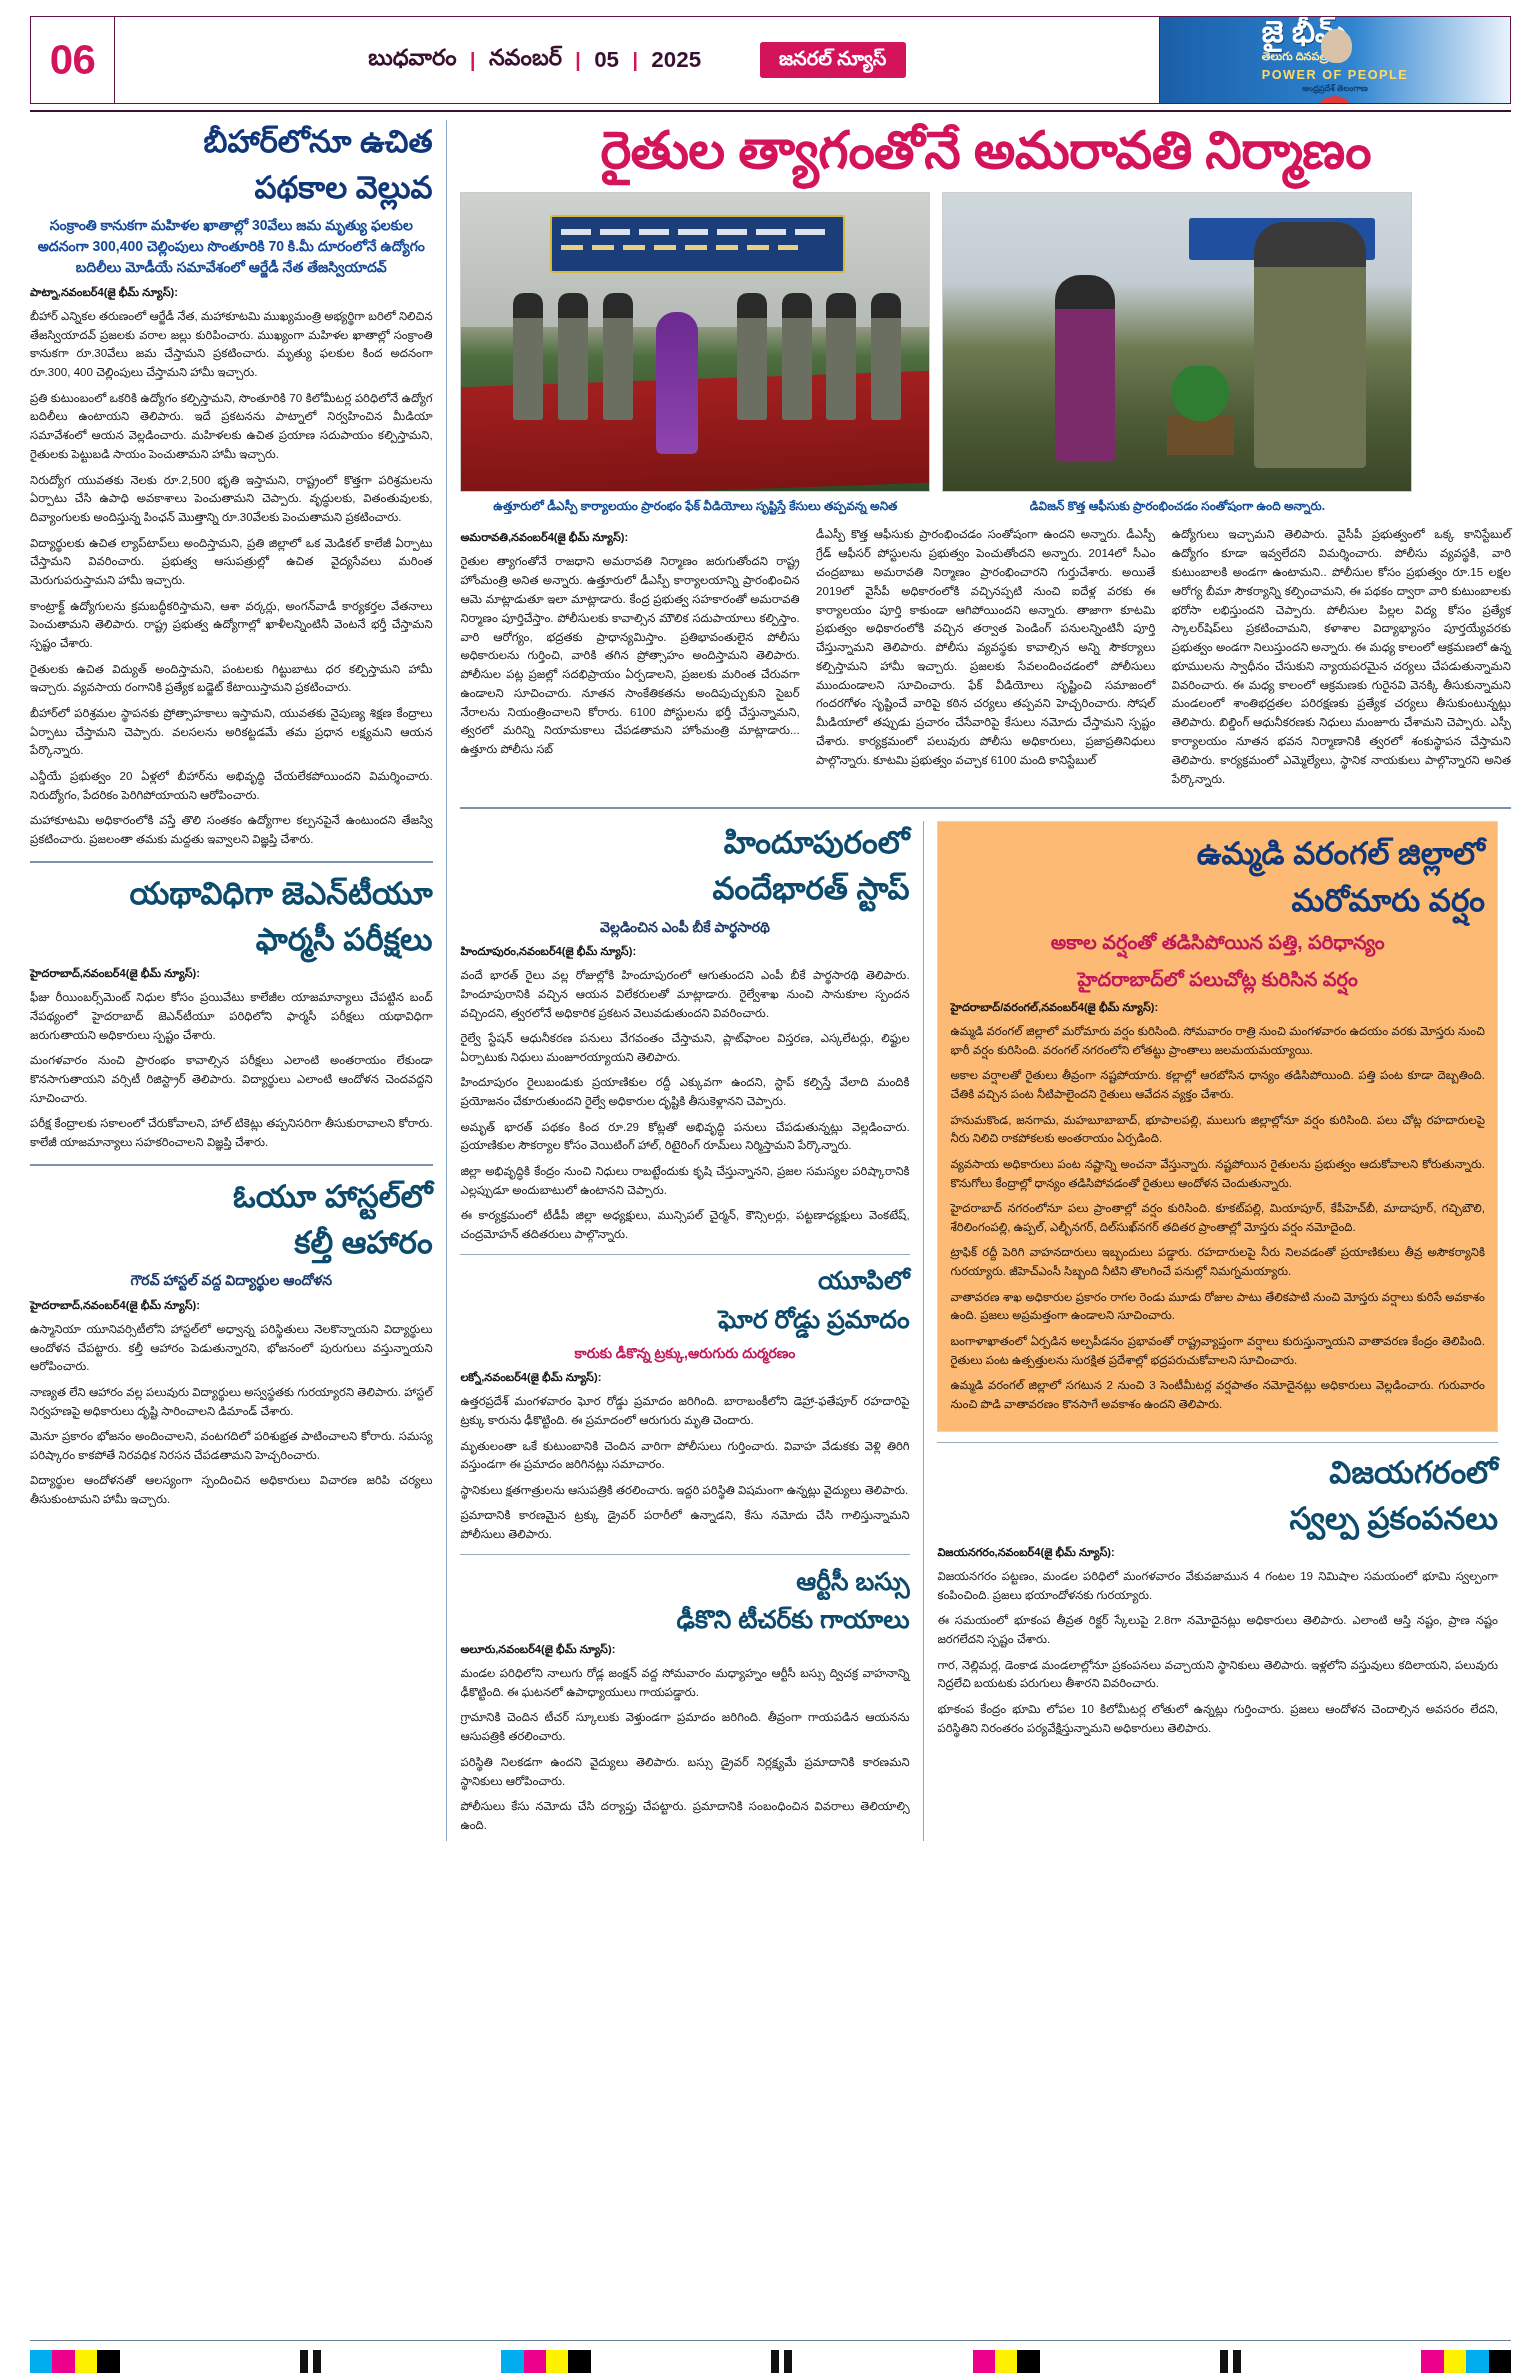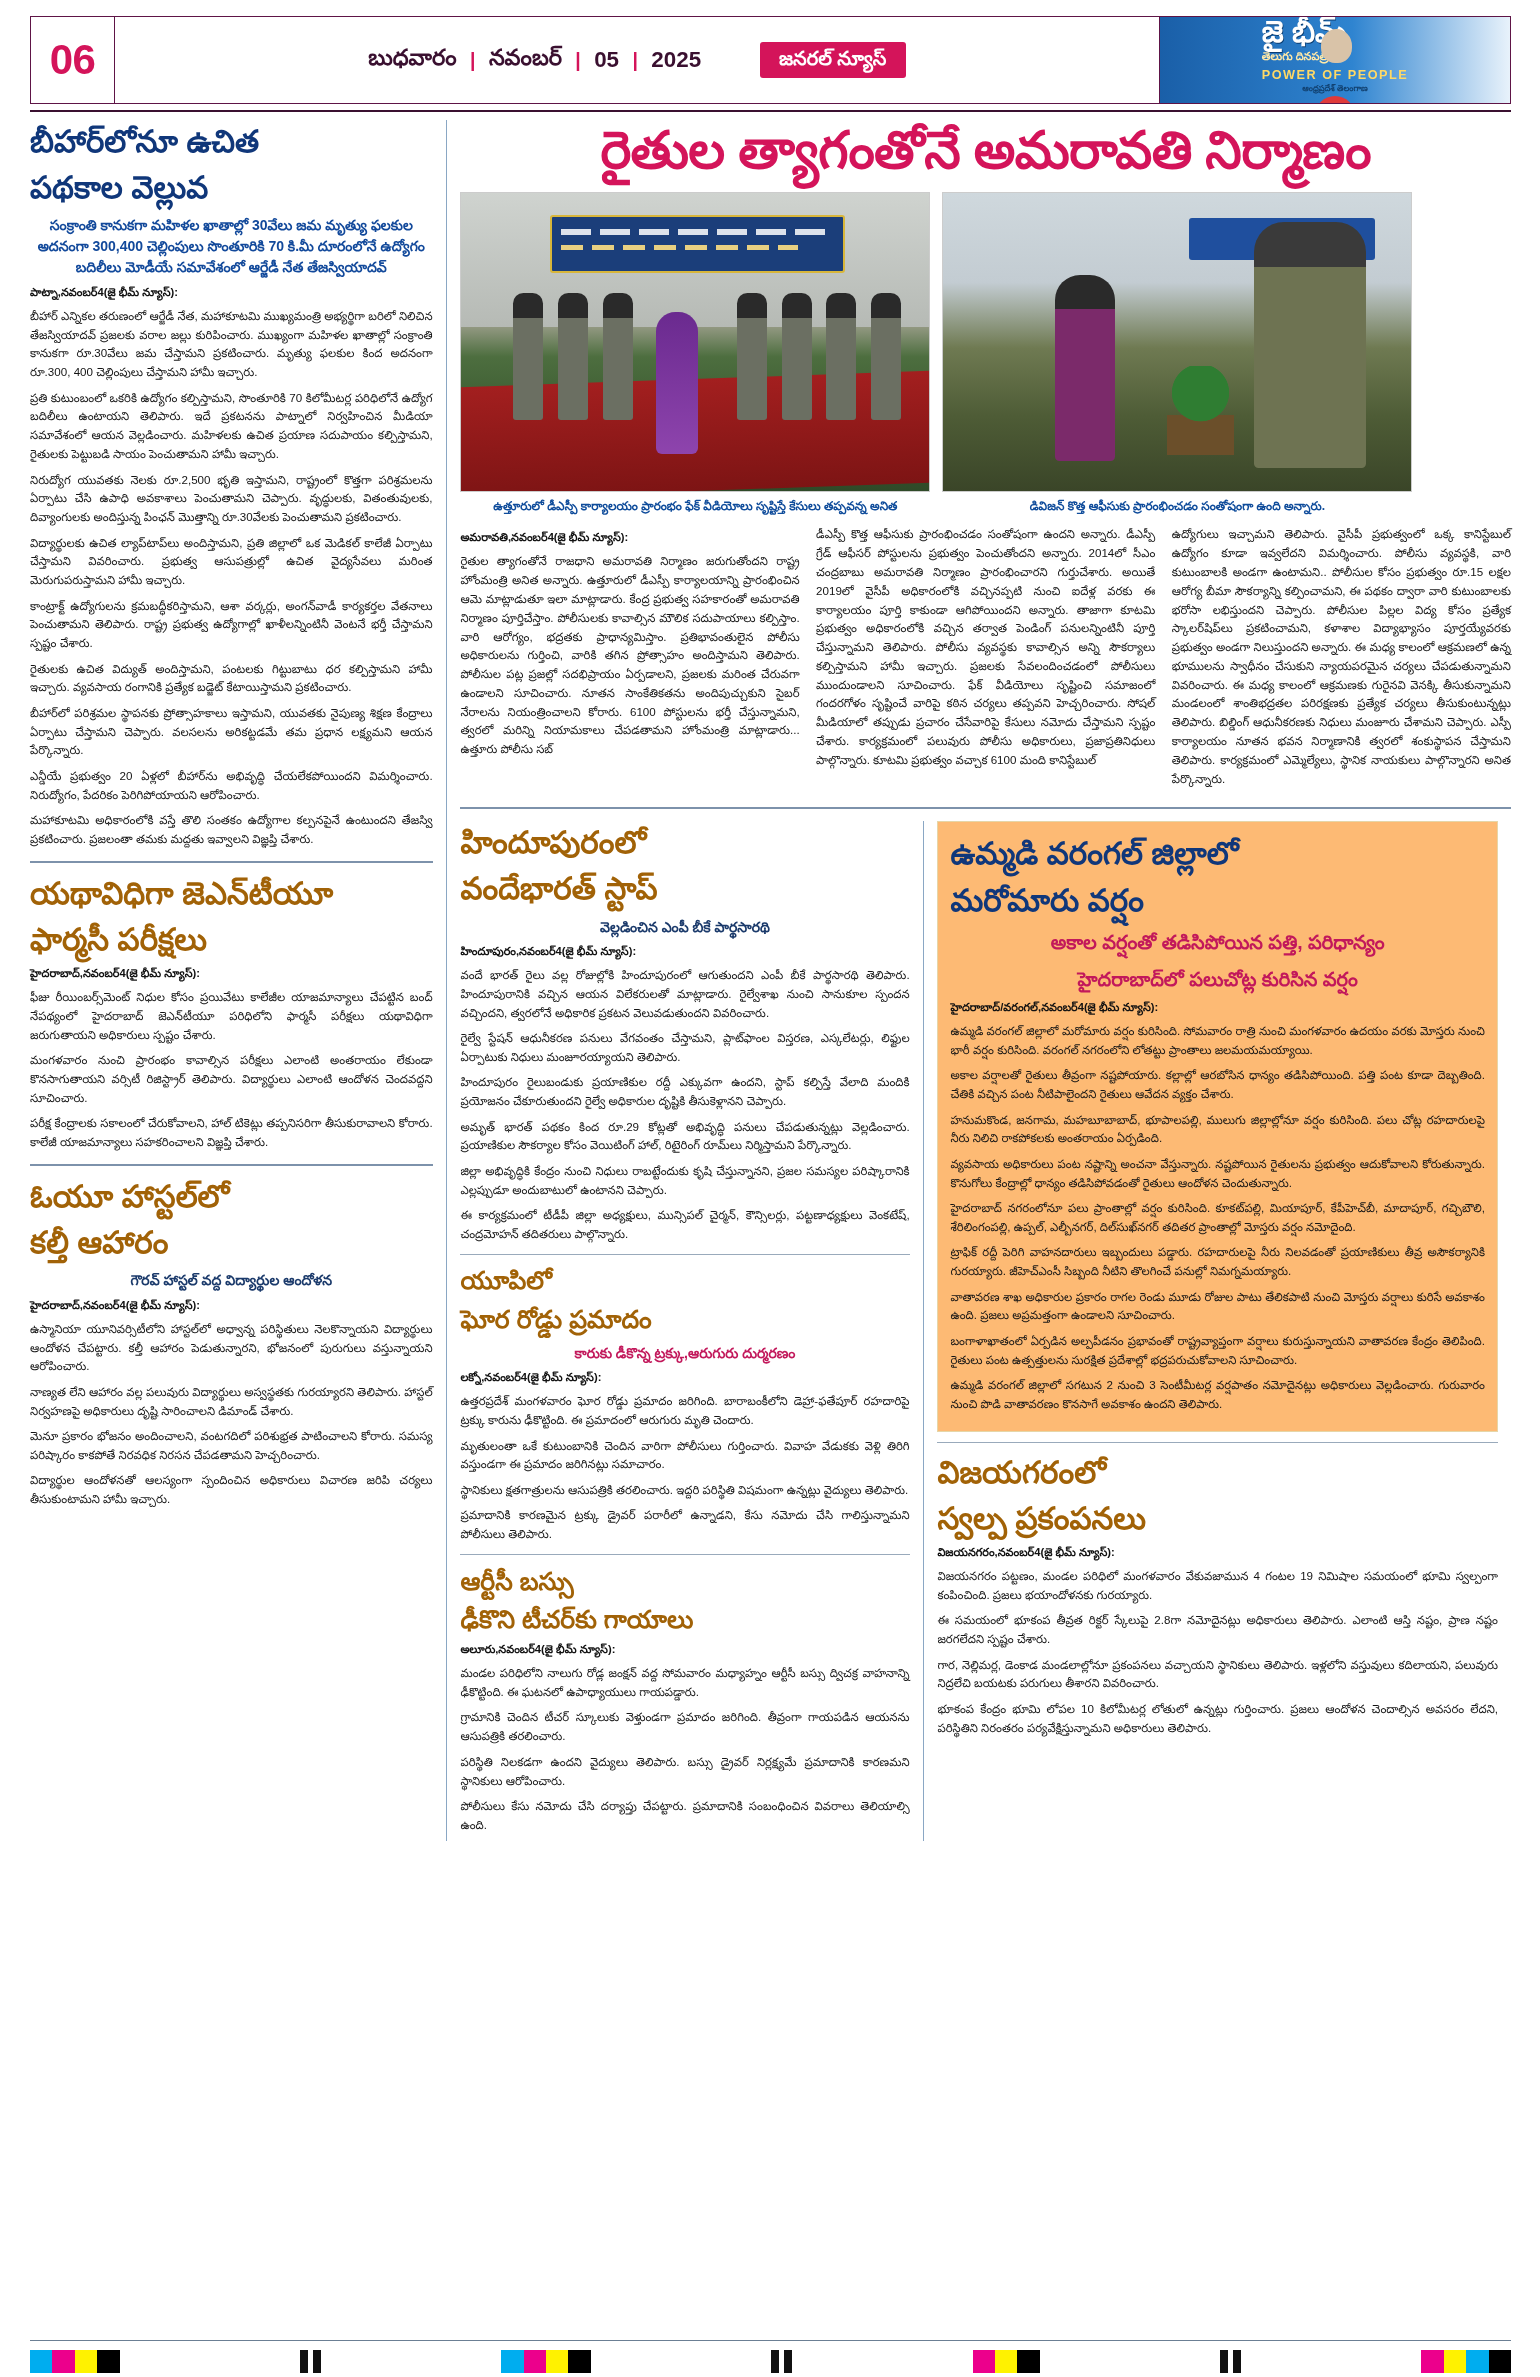--- a/index.html
+++ b/index.html
@@ -180,29 +180,29 @@
     width: 574px;
     padding-left: 13.4px;
     border-left: 1.5px solid #8aa7c4;
   }
 
   
   .hl {
     font-size: 31px;
     font-weight: bold;
     color: #1b1b1b;
-    text-align: left;
+    text-align: right;
     line-height: 1.25;
     margin: 3px 0 7.5px 0;
   }
   .hl-blue {
     color: #10377a;
   }
   .hl-purple {
-    color: #a16207;
+    color: #0c4a6e;
   }
   .kicker {
     font-size: 14px;
     font-weight: bold;
     color: #12499b;
     text-align: center;
     line-height: 1.5;
     margin: 1.5px 0 7.5px 0;
   }
   .kicker-red {

